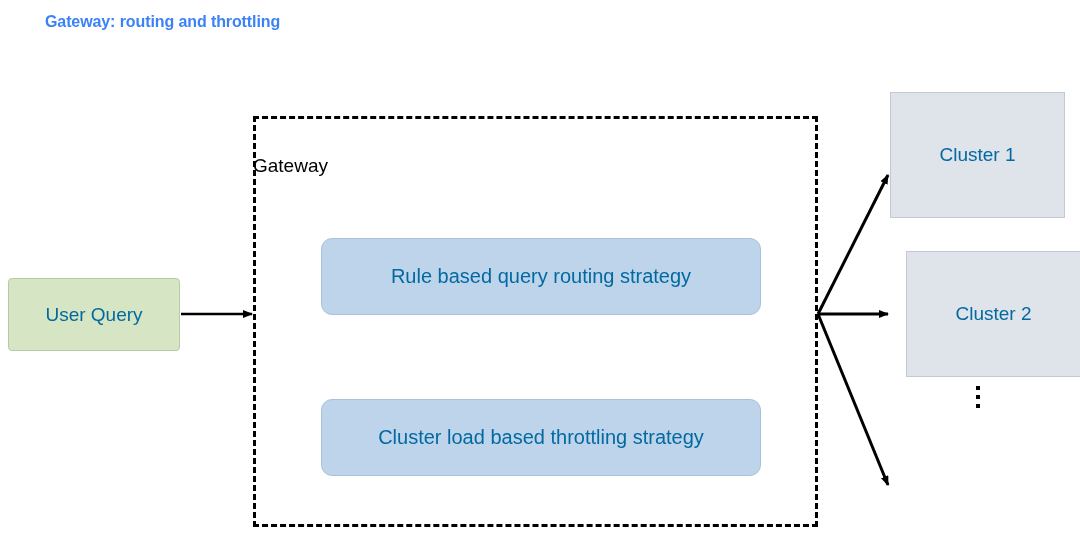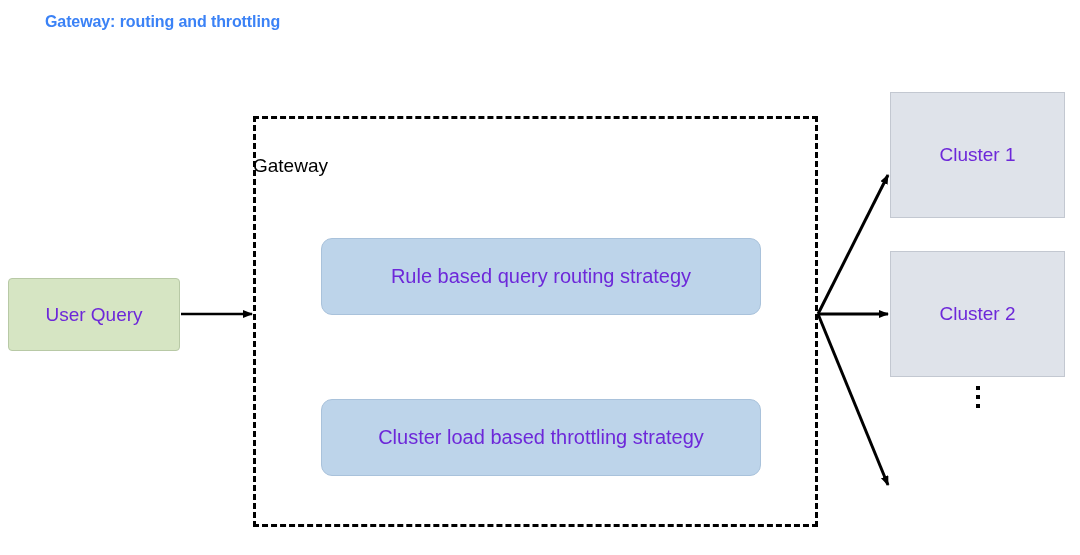--- a/index.html
+++ b/index.html
@@ -37,21 +37,21 @@
   }
 
   
   .node {
     position: absolute;
     box-sizing: border-box;
     display: flex;
     align-items: center;
     justify-content: center;
     text-align: center;
-    color: #6d28d9;
+    color: #0369a1;
   }
 
   
   .user-query {
     left: 8px;
     top: 278px;
     width: 172px;
     height: 73px;
     background: #d6e5c3;
     border: 1px solid #b8c9a6;
@@ -95,21 +95,21 @@
   
   .cluster {
     left: 890px;
     width: 175px;
     background: #dfe3ea;
     border: 1px solid #c3c8d1;
     border-radius: 0;
     font-size: 19px;
   }
   .cluster-1 { top: 92px;  height: 126px; }
-  .cluster-2 { top: 251px; height: 126px; }
+  .cluster-2 { top: 251px; height: 126px; margin-left: 16px; }
   .cluster-n { top: 418px; height: 127px; }
 
   
   .vdots {
     position: absolute;
     left: 890px;
     top: 386px;
     width: 175px;
     text-align: center;
     font-size: 20px;

